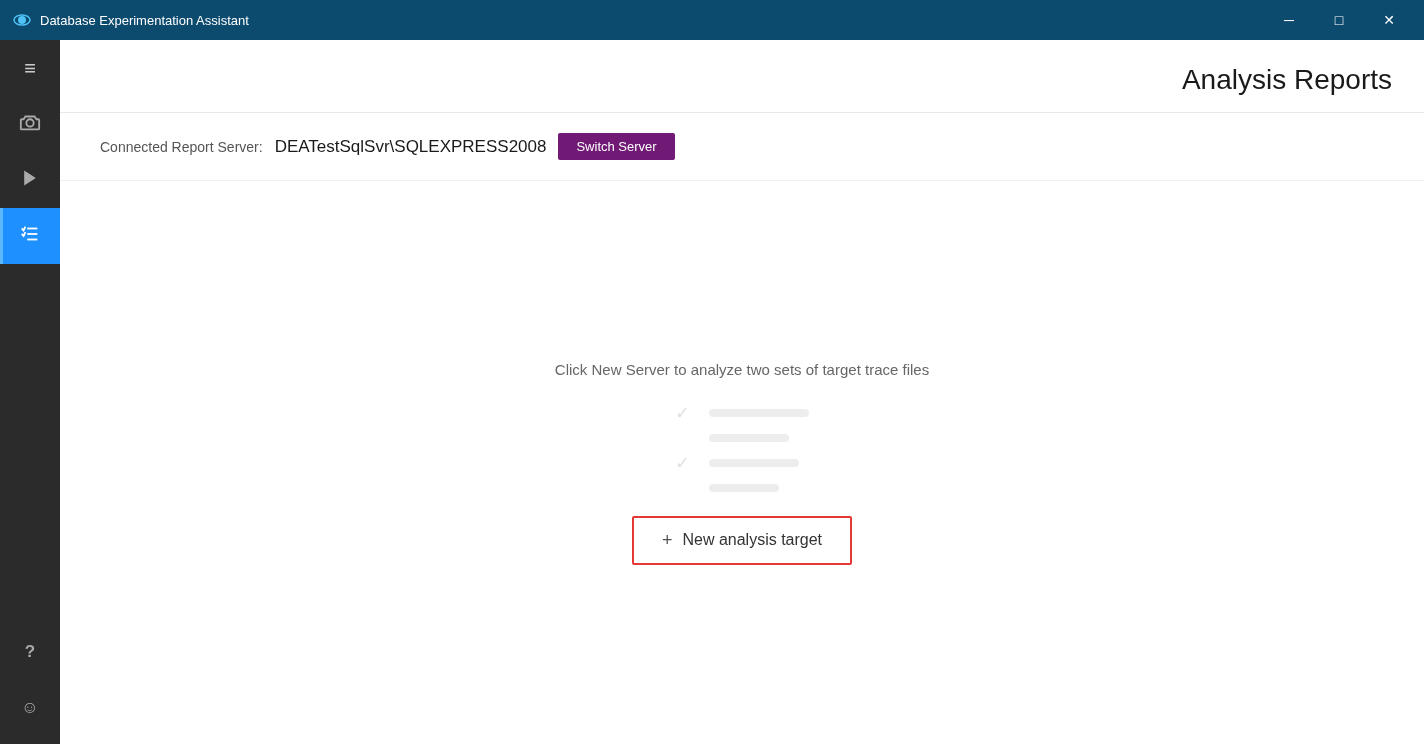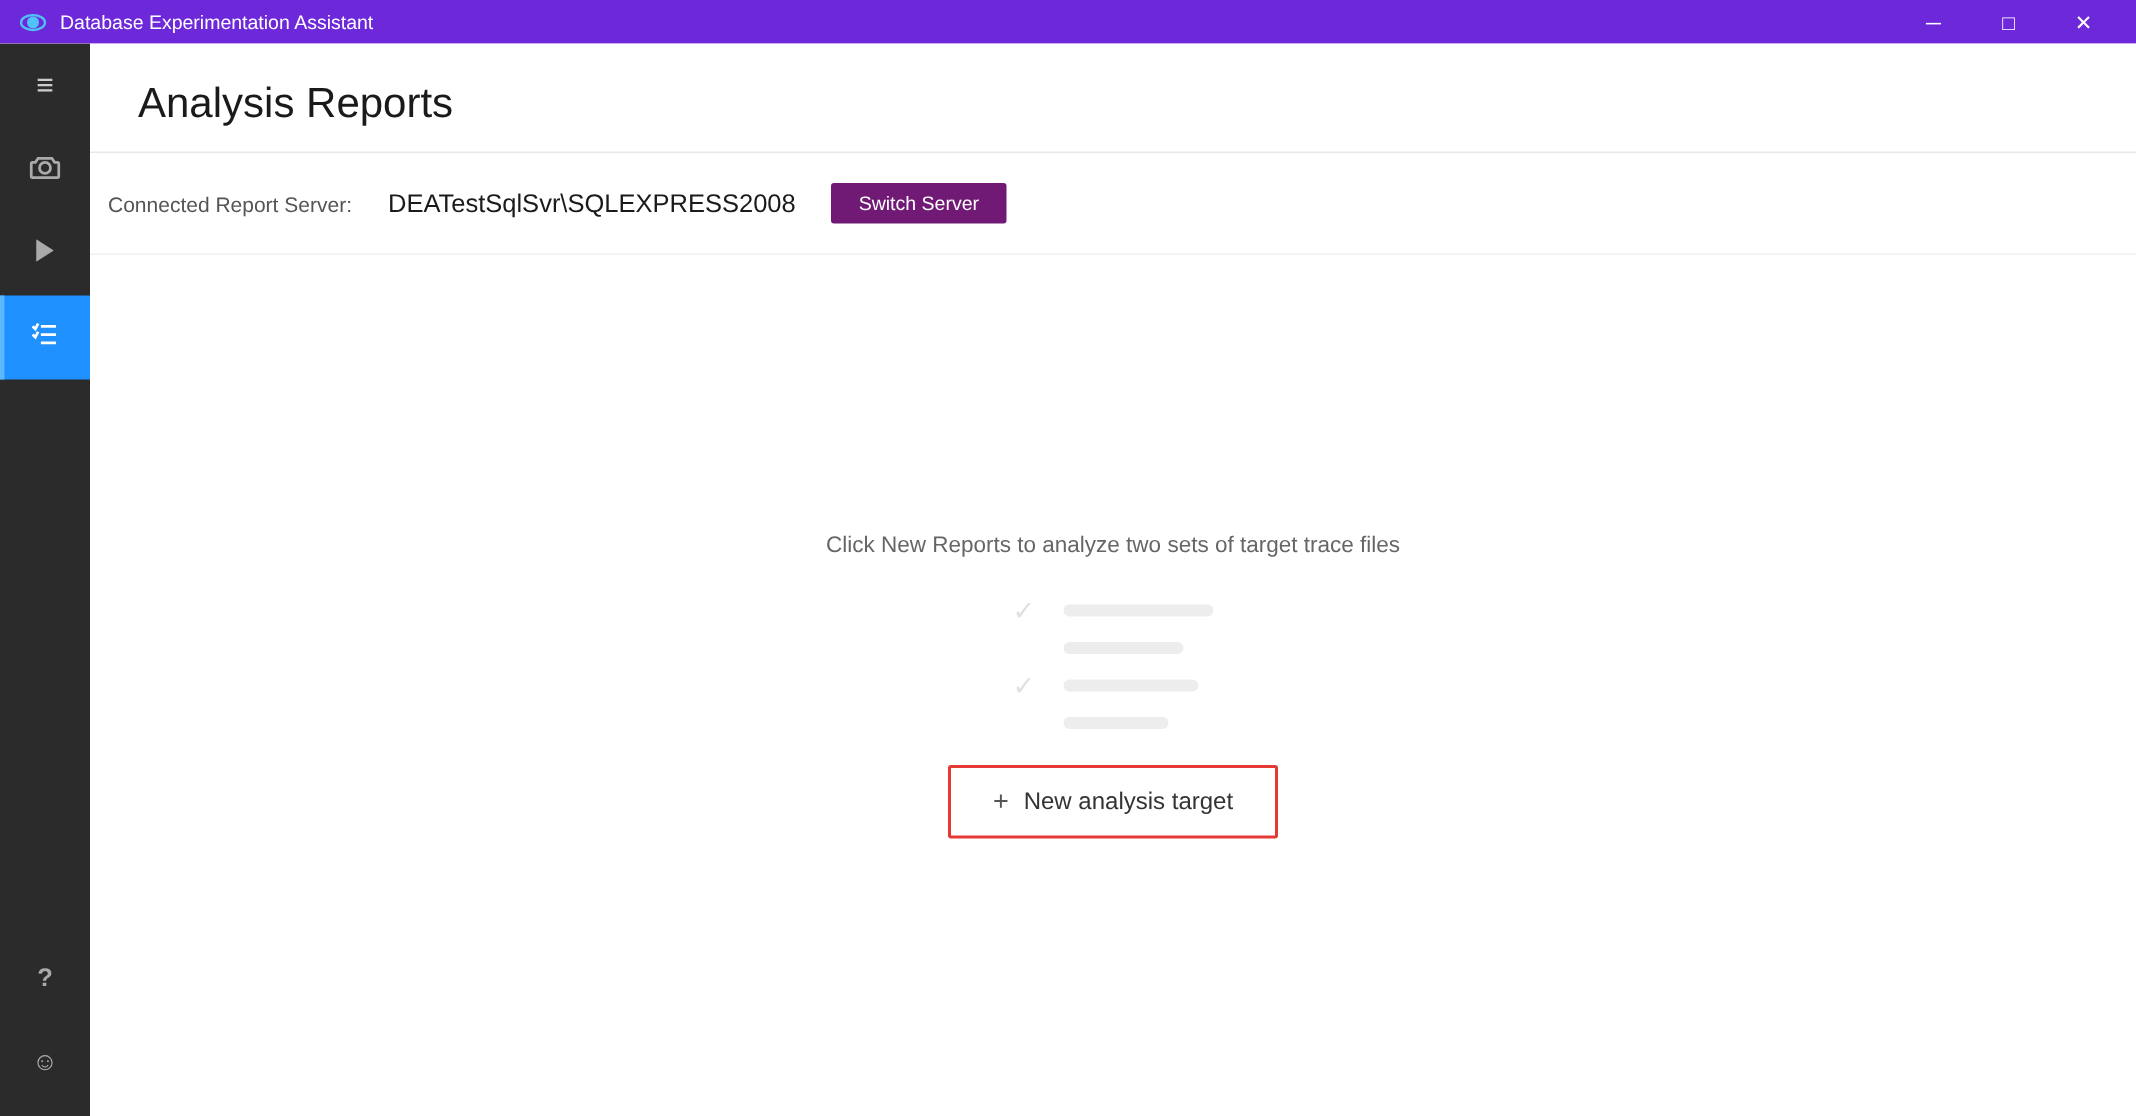--- a/index.html
+++ b/index.html
@@ -8,22 +8,22 @@
       background: #fff;
       width: 1424px;
       height: 744px;
       overflow: hidden;
       display: flex;
       flex-direction: column;
     }
 
     
     .title-bar {
-      background: #6d28d9;
-      height: 29px;
+      background: #0c4a6e;
+      height: 40px;
       display: flex;
       align-items: center;
       justify-content: space-between;
       padding: 0 12px;
       flex-shrink: 0;
     }
     .title-bar-left {
       display: flex;
       align-items: center;
       gap: 8px;
@@ -123,28 +123,29 @@
 
     
     .page-header {
       padding: 24px 32px 16px 32px;
       border-bottom: 1px solid #e8e8e8;
     }
     .page-title {
       font-size: 28px;
       font-weight: 300;
       color: #1a1a1a;
+      text-align: right;
     }
 
     
     .connection-bar {
-      padding: 20px 12px;
-      display: flex;
-      align-items: center;
-      gap: 24px;
+      padding: 20px 40px;
+      display: flex;
+      align-items: center;
+      gap: 12px;
       border-bottom: 1px solid #f0f0f0;
     }
     .connection-label {
       font-size: 14px;
       color: #555;
     }
     .connection-value {
       font-size: 17px;
       color: #1a1a1a;
       font-weight: 500;
@@ -297,21 +298,21 @@
     </div>
 
     <div class="connection-bar">
       <span class="connection-label">Connected Report Server:</span>
       <span class="connection-value">DEATestSqlSvr\SQLEXPRESS2008</span>
       <button class="switch-server-btn">Switch Server</button>
     </div>
 
     <div class="empty-state">
 
-      <span class="empty-state-text">Click New Reports to analyze two sets of target trace files</span>
+      <span class="empty-state-text">Click New Server to analyze two sets of target trace files</span>
 
       <div class="checklist-illustration">
         <div class="checklist-row">
           <span class="check-mark">✓</span>
           <div class="line-placeholder" style="width:100px;"></div>
         </div>
         <div class="checklist-row">
           <span class="check-mark"></span>
           <div class="line-placeholder" style="width:80px;"></div>
         </div>

